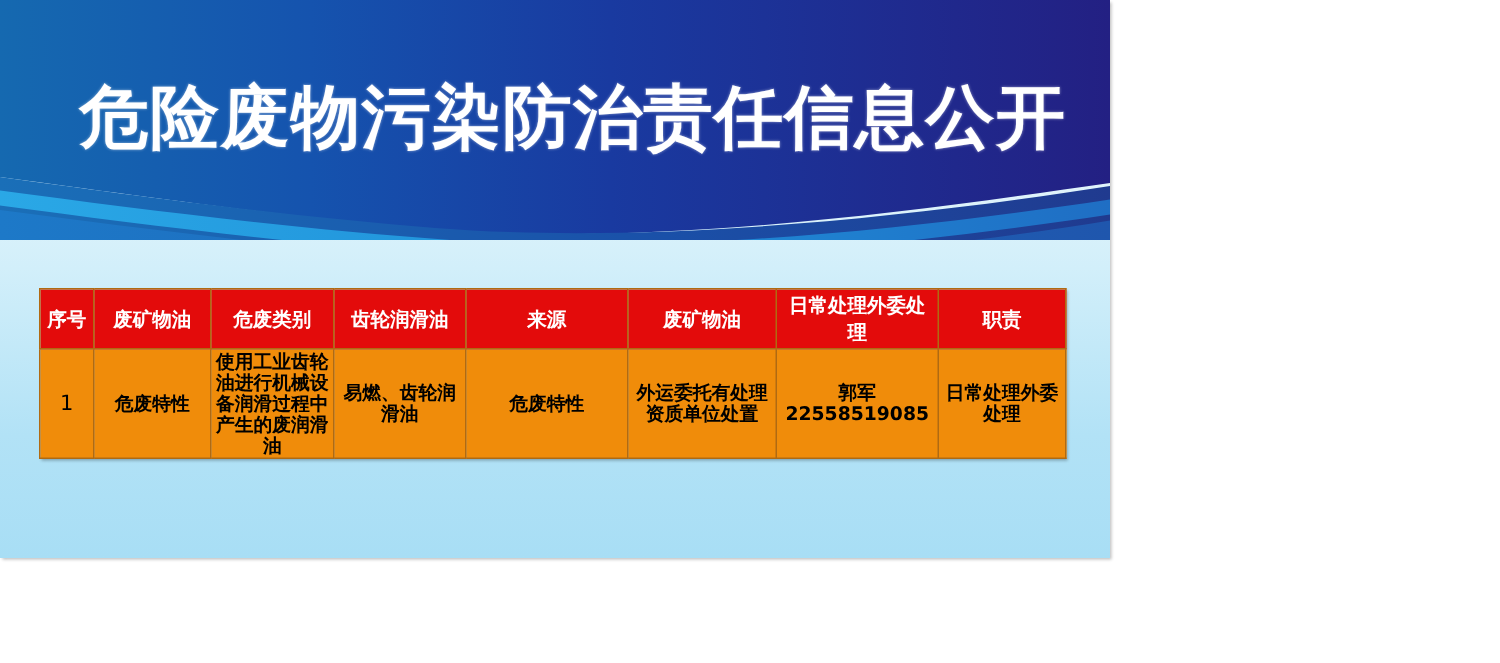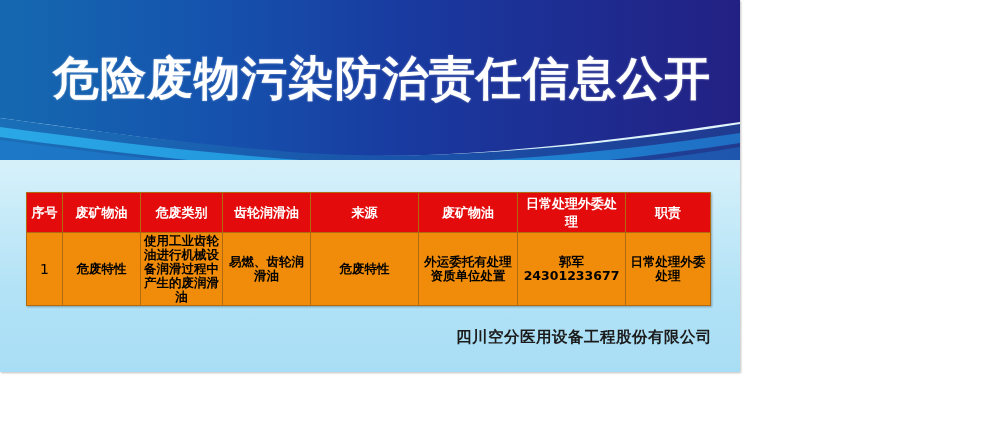--- a/index.html
+++ b/index.html
@@ -106,21 +106,20 @@
     <tbody>
       <tr>
         <td class="num">1</td>
         <td>危废特性</td>
         <td class="ml">使用工业齿轮油进行机械设备润滑过程中产生的废润滑油</td>
         <td class="ml">易燃、齿轮润滑油</td>
         <td>危废特性</td>
         <td class="ml">外运委托有处理资质单位处置</td>
         <td>
           <div>郭军</div>
-          <div>24301233677</div>
+          <div>22558519085</div>
         </td>
         <td class="ml">日常处理外委处理</td>
       </tr>
     </tbody>
   </table>
 
-  <div id="company">四川空分医用设备工程股份有限公司</div>
 </div>
 
 </body></html>

